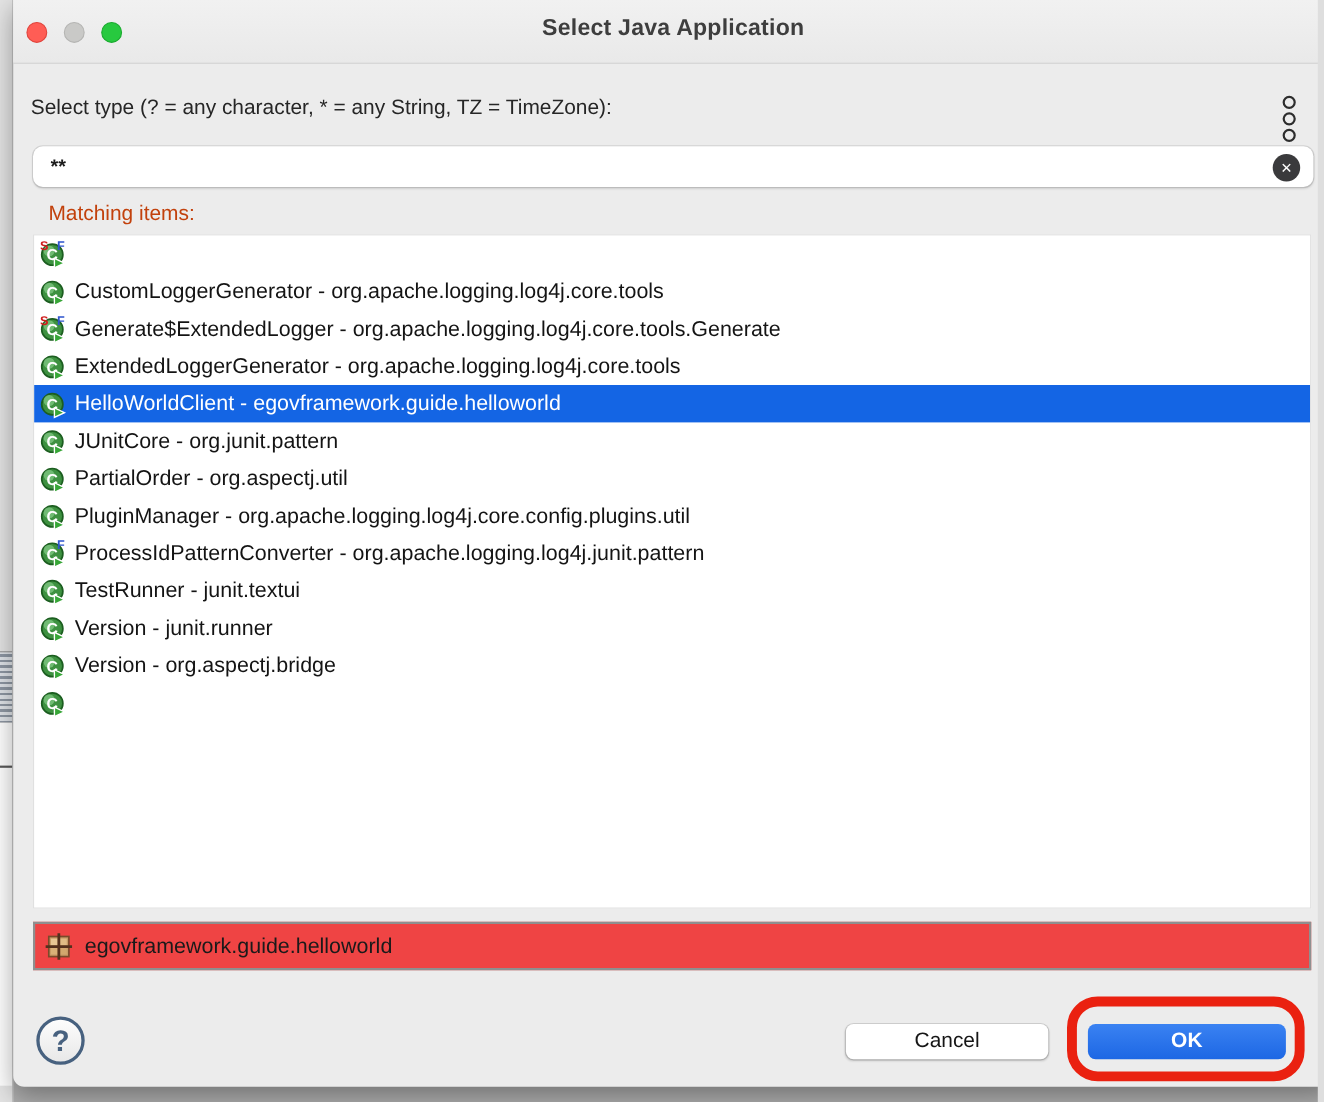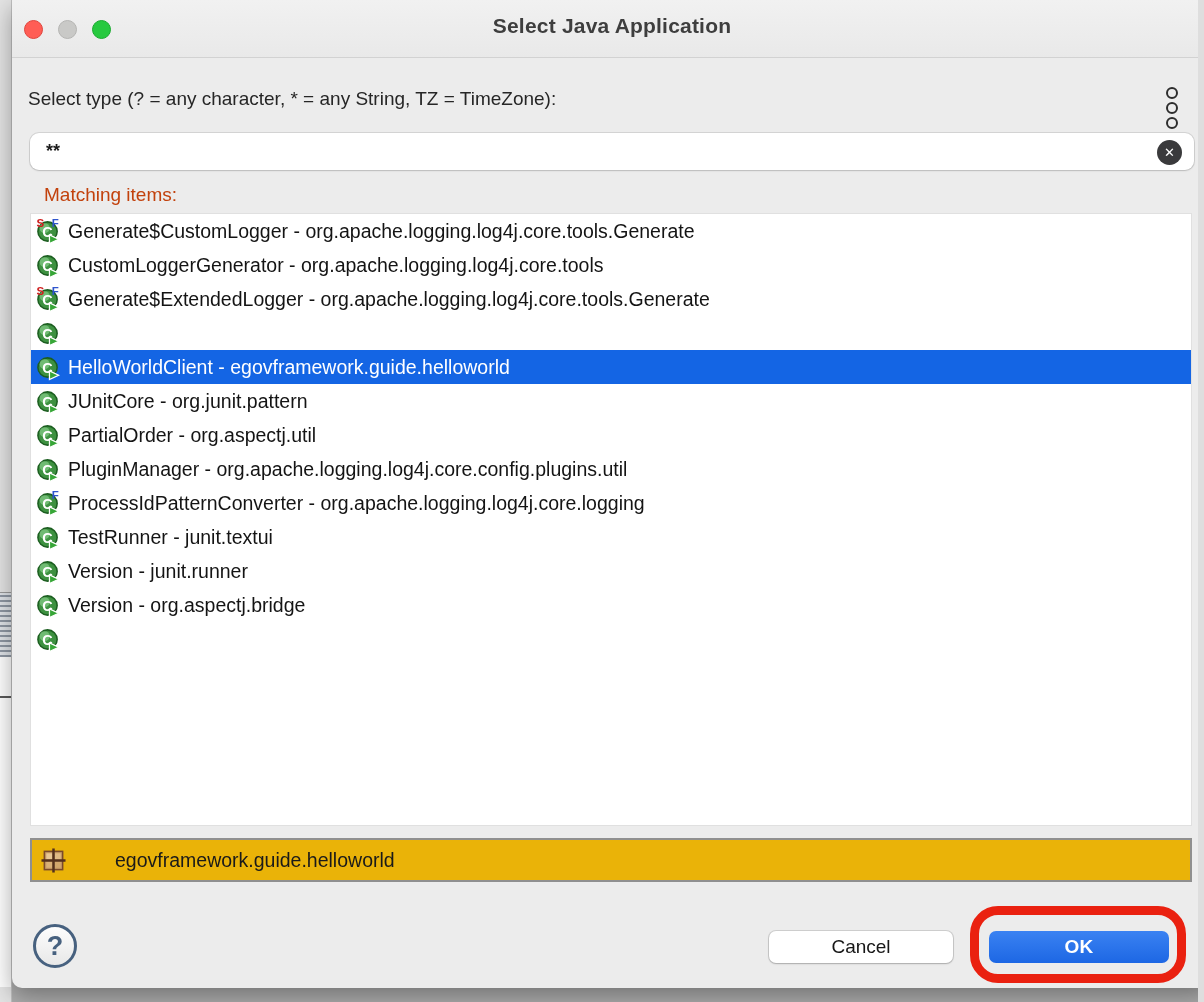--- a/index.html
+++ b/index.html
@@ -84,22 +84,22 @@
   .row.selected{background:#1465e4;color:#ffffff;}
   .row .cls-icon{flex:0 0 auto;margin-right:7px;}
   .row .dec{display:none;}
   .row.icon-class-run-static-final .dec-s{display:block;}
   .row.icon-class-run-static-final .dec-f{display:block;}
   .row.icon-class-run-final .dec-f{display:block;}
 
   
   .status{
     position:absolute;left:18px;right:20px;top:838px;height:44px;
-    background:#eab308;border:2px solid #8f8f8f;box-sizing:border-box;
-    display:flex;align-items:center;padding-left:9px;gap:38px;
+    background:#ef4444;border:2px solid #8f8f8f;box-sizing:border-box;
+    display:flex;align-items:center;padding-left:9px;
   }
   .status-text{font-size:19.5px;color:#1a1a1a;margin-left:11px;}
 
   
   .help-btn{
     position:absolute;left:21px;top:924px;width:44px;height:44px;border-radius:50%;
     border:3px solid #47617f;color:#47617f;background:linear-gradient(#fdfdfd,#e8e8e8);
     display:flex;align-items:center;justify-content:center;
     font-size:27px;font-weight:bold;box-sizing:border-box;cursor:pointer;
   }
@@ -163,21 +163,20 @@
   <div class="list">
       <div class="row icon-class-run-static-final">
     <svg class="cls-icon" width="25" height="27" viewBox="0 0 26 28">
       <circle cx="12" cy="14" r="10" fill="#3d9140" stroke="#1c5e20" stroke-width="1.6"></circle>
       <circle cx="9" cy="10.5" r="5.2" fill="#82c984" opacity="0.75"></circle>
       <text x="12" y="19.5" text-anchor="middle" font-size="15" font-weight="bold" fill="#ffffff" font-family="Liberation Sans, DejaVu Sans, sans-serif">C</text>
       <polygon points="14,17.5 23.5,22 14,26.5" fill="#37a637" stroke="#ffffff" stroke-width="1.3"></polygon>
       <text class="dec dec-s" x="0.5" y="9.5" font-size="12" font-weight="bold" fill="#cf1d1d" font-family="Liberation Sans, DejaVu Sans, sans-serif">S</text>
       <text class="dec dec-f" x="16.5" y="9.5" font-size="12" font-weight="bold" fill="#2f55cd" font-family="Liberation Sans, DejaVu Sans, sans-serif">F</text>
     </svg>
-    <span class="row-label">Generate$CustomLogger - org.apache.logging.log4j.core.tools.Generate</span>
   </div>
       <div class="row icon-class-run">
     <svg class="cls-icon" width="25" height="27" viewBox="0 0 26 28">
       <circle cx="12" cy="14" r="10" fill="#3d9140" stroke="#1c5e20" stroke-width="1.6"></circle>
       <circle cx="9" cy="10.5" r="5.2" fill="#82c984" opacity="0.75"></circle>
       <text x="12" y="19.5" text-anchor="middle" font-size="15" font-weight="bold" fill="#ffffff" font-family="Liberation Sans, DejaVu Sans, sans-serif">C</text>
       <polygon points="14,17.5 23.5,22 14,26.5" fill="#37a637" stroke="#ffffff" stroke-width="1.3"></polygon>
       <text class="dec dec-s" x="0.5" y="9.5" font-size="12" font-weight="bold" fill="#cf1d1d" font-family="Liberation Sans, DejaVu Sans, sans-serif">S</text>
       <text class="dec dec-f" x="16.5" y="9.5" font-size="12" font-weight="bold" fill="#2f55cd" font-family="Liberation Sans, DejaVu Sans, sans-serif">F</text>
     </svg>
@@ -196,20 +195,21 @@
   </div>
       <div class="row icon-class-run">
     <svg class="cls-icon" width="25" height="27" viewBox="0 0 26 28">
       <circle cx="12" cy="14" r="10" fill="#3d9140" stroke="#1c5e20" stroke-width="1.6"></circle>
       <circle cx="9" cy="10.5" r="5.2" fill="#82c984" opacity="0.75"></circle>
       <text x="12" y="19.5" text-anchor="middle" font-size="15" font-weight="bold" fill="#ffffff" font-family="Liberation Sans, DejaVu Sans, sans-serif">C</text>
       <polygon points="14,17.5 23.5,22 14,26.5" fill="#37a637" stroke="#ffffff" stroke-width="1.3"></polygon>
       <text class="dec dec-s" x="0.5" y="9.5" font-size="12" font-weight="bold" fill="#cf1d1d" font-family="Liberation Sans, DejaVu Sans, sans-serif">S</text>
       <text class="dec dec-f" x="16.5" y="9.5" font-size="12" font-weight="bold" fill="#2f55cd" font-family="Liberation Sans, DejaVu Sans, sans-serif">F</text>
     </svg>
+    <span class="row-label">ExtendedLoggerGenerator - org.apache.logging.log4j.core.tools</span>
   </div>
       <div class="row icon-class-run selected">
     <svg class="cls-icon" width="25" height="27" viewBox="0 0 26 28">
       <circle cx="12" cy="14" r="10" fill="#3d9140" stroke="#1c5e20" stroke-width="1.6"></circle>
       <circle cx="9" cy="10.5" r="5.2" fill="#82c984" opacity="0.75"></circle>
       <text x="12" y="19.5" text-anchor="middle" font-size="15" font-weight="bold" fill="#ffffff" font-family="Liberation Sans, DejaVu Sans, sans-serif">C</text>
       <polygon points="14,17.5 23.5,22 14,26.5" fill="#37a637" stroke="#ffffff" stroke-width="1.3"></polygon>
       <text class="dec dec-s" x="0.5" y="9.5" font-size="12" font-weight="bold" fill="#cf1d1d" font-family="Liberation Sans, DejaVu Sans, sans-serif">S</text>
       <text class="dec dec-f" x="16.5" y="9.5" font-size="12" font-weight="bold" fill="#2f55cd" font-family="Liberation Sans, DejaVu Sans, sans-serif">F</text>
     </svg>
@@ -250,21 +250,21 @@
   </div>
       <div class="row icon-class-run-final">
     <svg class="cls-icon" width="25" height="27" viewBox="0 0 26 28">
       <circle cx="12" cy="14" r="10" fill="#3d9140" stroke="#1c5e20" stroke-width="1.6"></circle>
       <circle cx="9" cy="10.5" r="5.2" fill="#82c984" opacity="0.75"></circle>
       <text x="12" y="19.5" text-anchor="middle" font-size="15" font-weight="bold" fill="#ffffff" font-family="Liberation Sans, DejaVu Sans, sans-serif">C</text>
       <polygon points="14,17.5 23.5,22 14,26.5" fill="#37a637" stroke="#ffffff" stroke-width="1.3"></polygon>
       <text class="dec dec-s" x="0.5" y="9.5" font-size="12" font-weight="bold" fill="#cf1d1d" font-family="Liberation Sans, DejaVu Sans, sans-serif">S</text>
       <text class="dec dec-f" x="16.5" y="9.5" font-size="12" font-weight="bold" fill="#2f55cd" font-family="Liberation Sans, DejaVu Sans, sans-serif">F</text>
     </svg>
-    <span class="row-label">ProcessIdPatternConverter - org.apache.logging.log4j.core.logging</span>
+    <span class="row-label">ProcessIdPatternConverter - org.apache.logging.log4j.junit.pattern</span>
   </div>
       <div class="row icon-class-run">
     <svg class="cls-icon" width="25" height="27" viewBox="0 0 26 28">
       <circle cx="12" cy="14" r="10" fill="#3d9140" stroke="#1c5e20" stroke-width="1.6"></circle>
       <circle cx="9" cy="10.5" r="5.2" fill="#82c984" opacity="0.75"></circle>
       <text x="12" y="19.5" text-anchor="middle" font-size="15" font-weight="bold" fill="#ffffff" font-family="Liberation Sans, DejaVu Sans, sans-serif">C</text>
       <polygon points="14,17.5 23.5,22 14,26.5" fill="#37a637" stroke="#ffffff" stroke-width="1.3"></polygon>
       <text class="dec dec-s" x="0.5" y="9.5" font-size="12" font-weight="bold" fill="#cf1d1d" font-family="Liberation Sans, DejaVu Sans, sans-serif">S</text>
       <text class="dec dec-f" x="16.5" y="9.5" font-size="12" font-weight="bold" fill="#2f55cd" font-family="Liberation Sans, DejaVu Sans, sans-serif">F</text>
     </svg>

